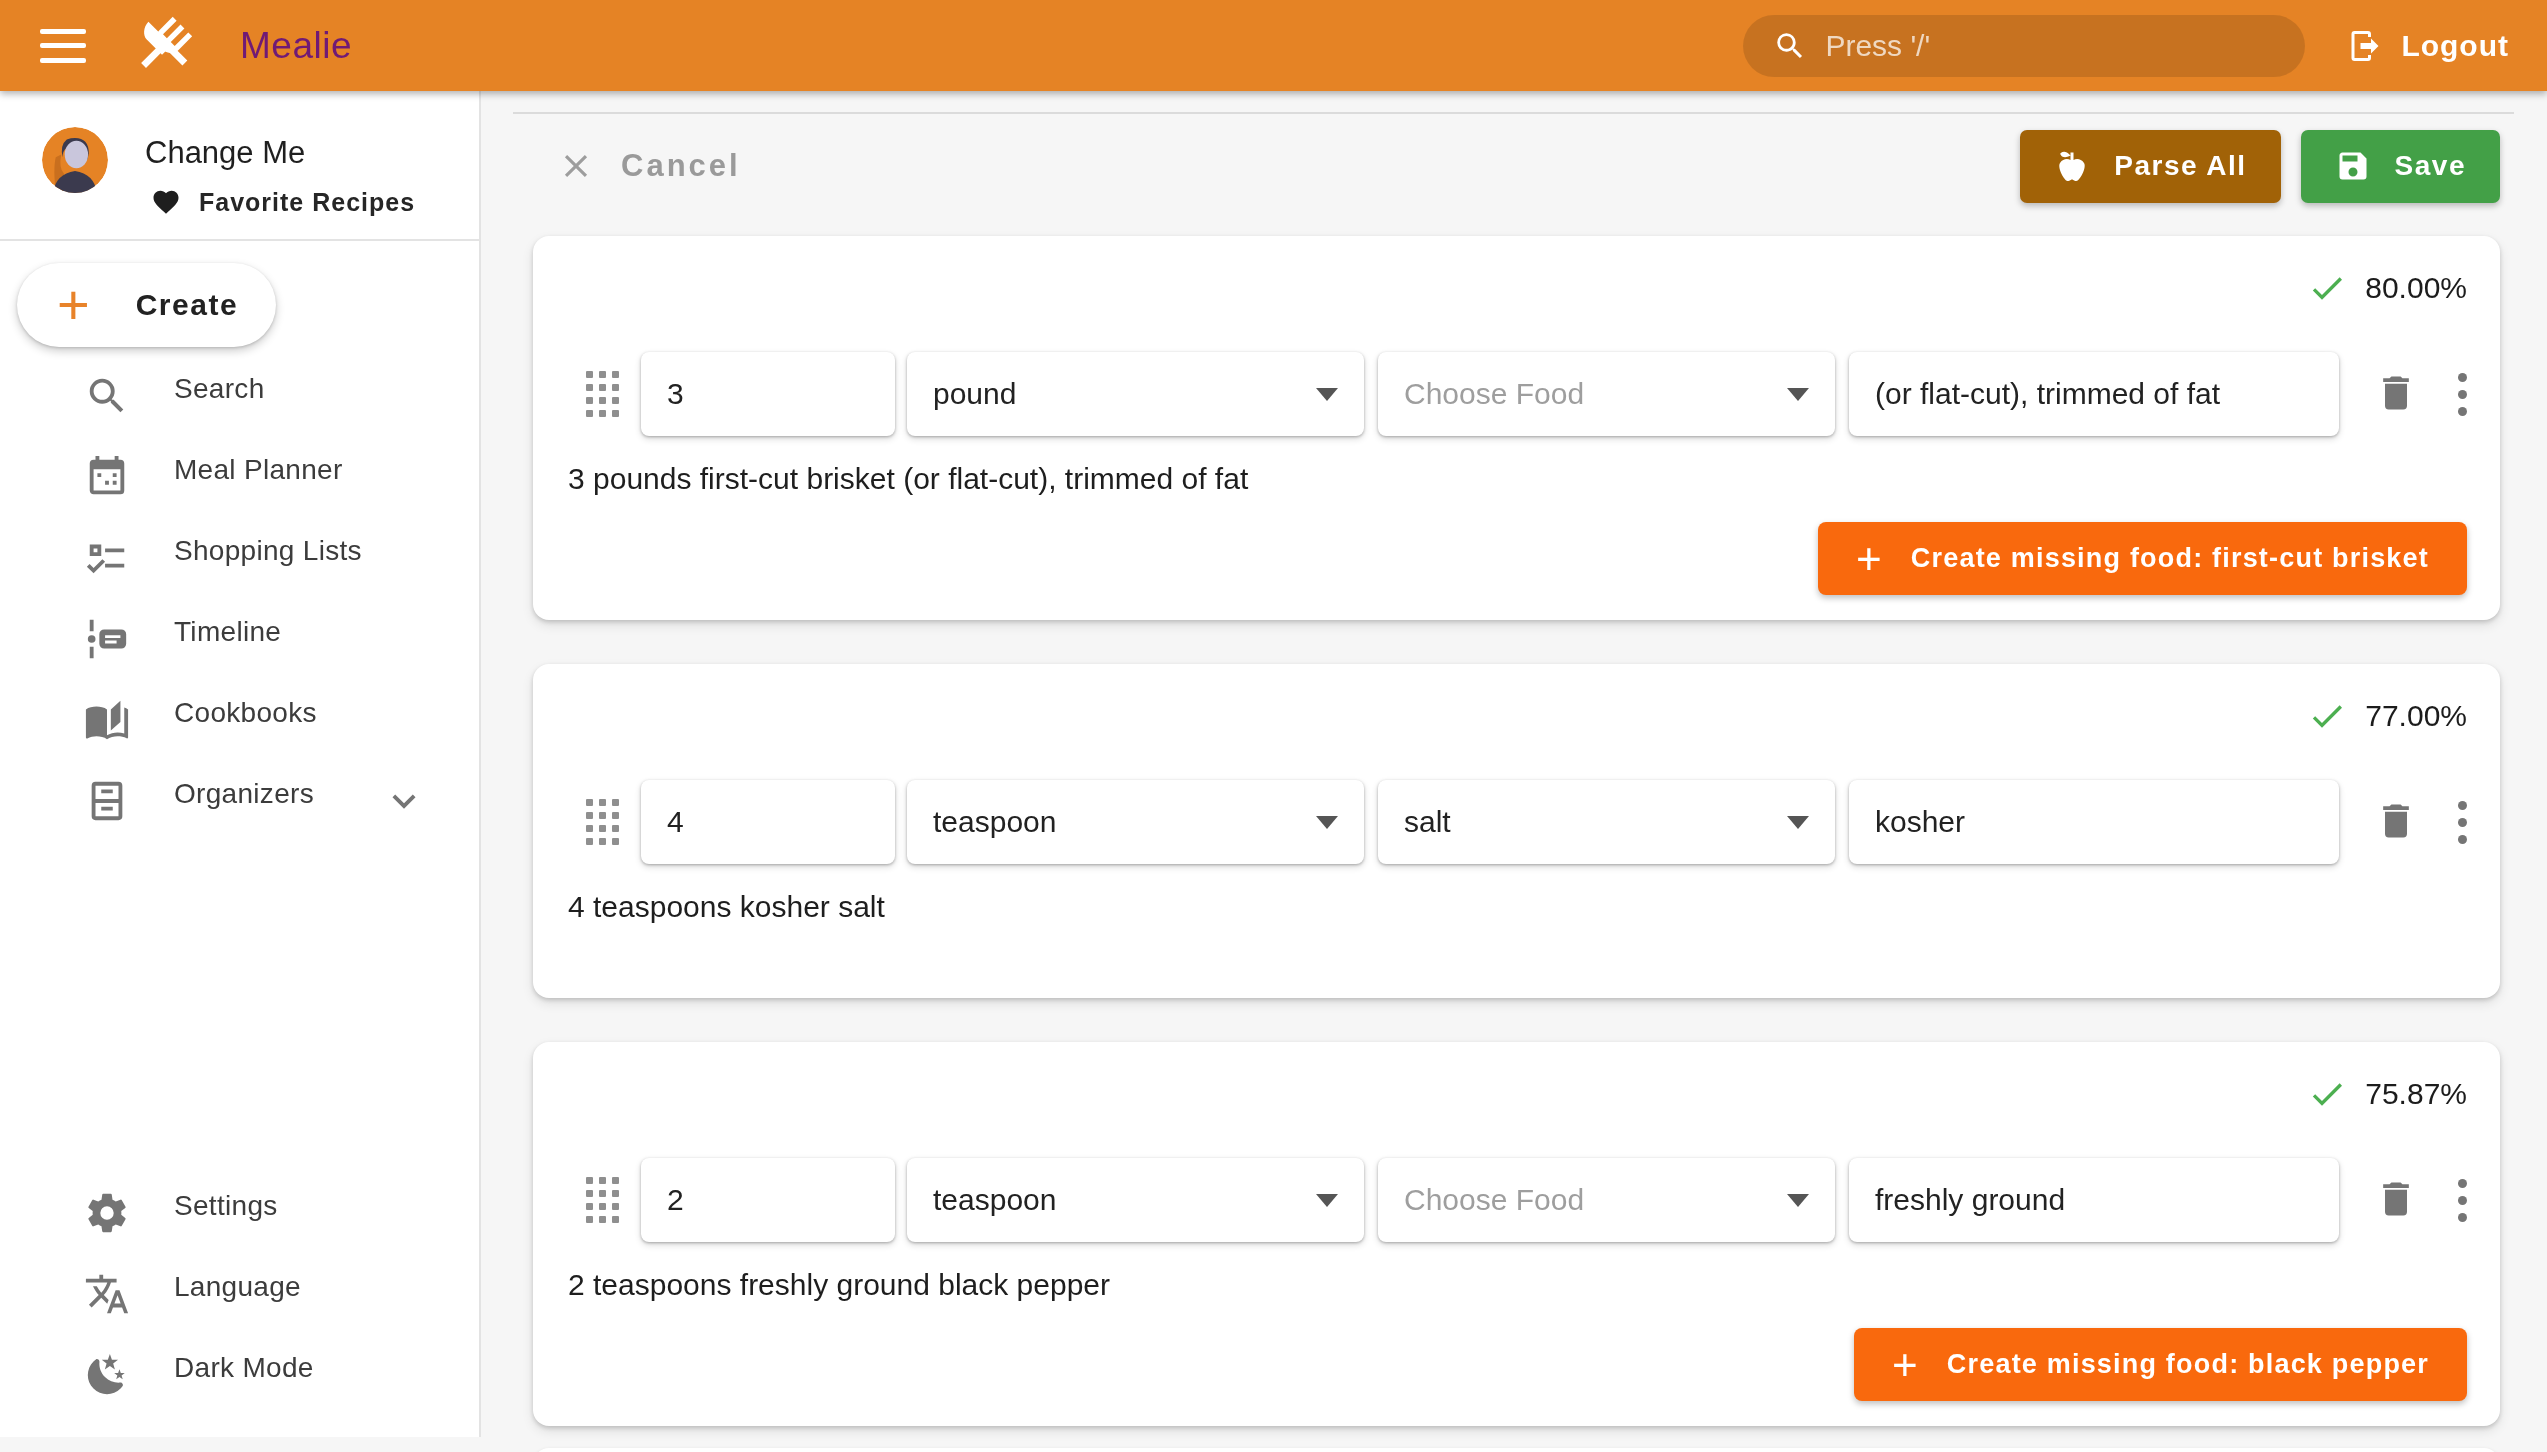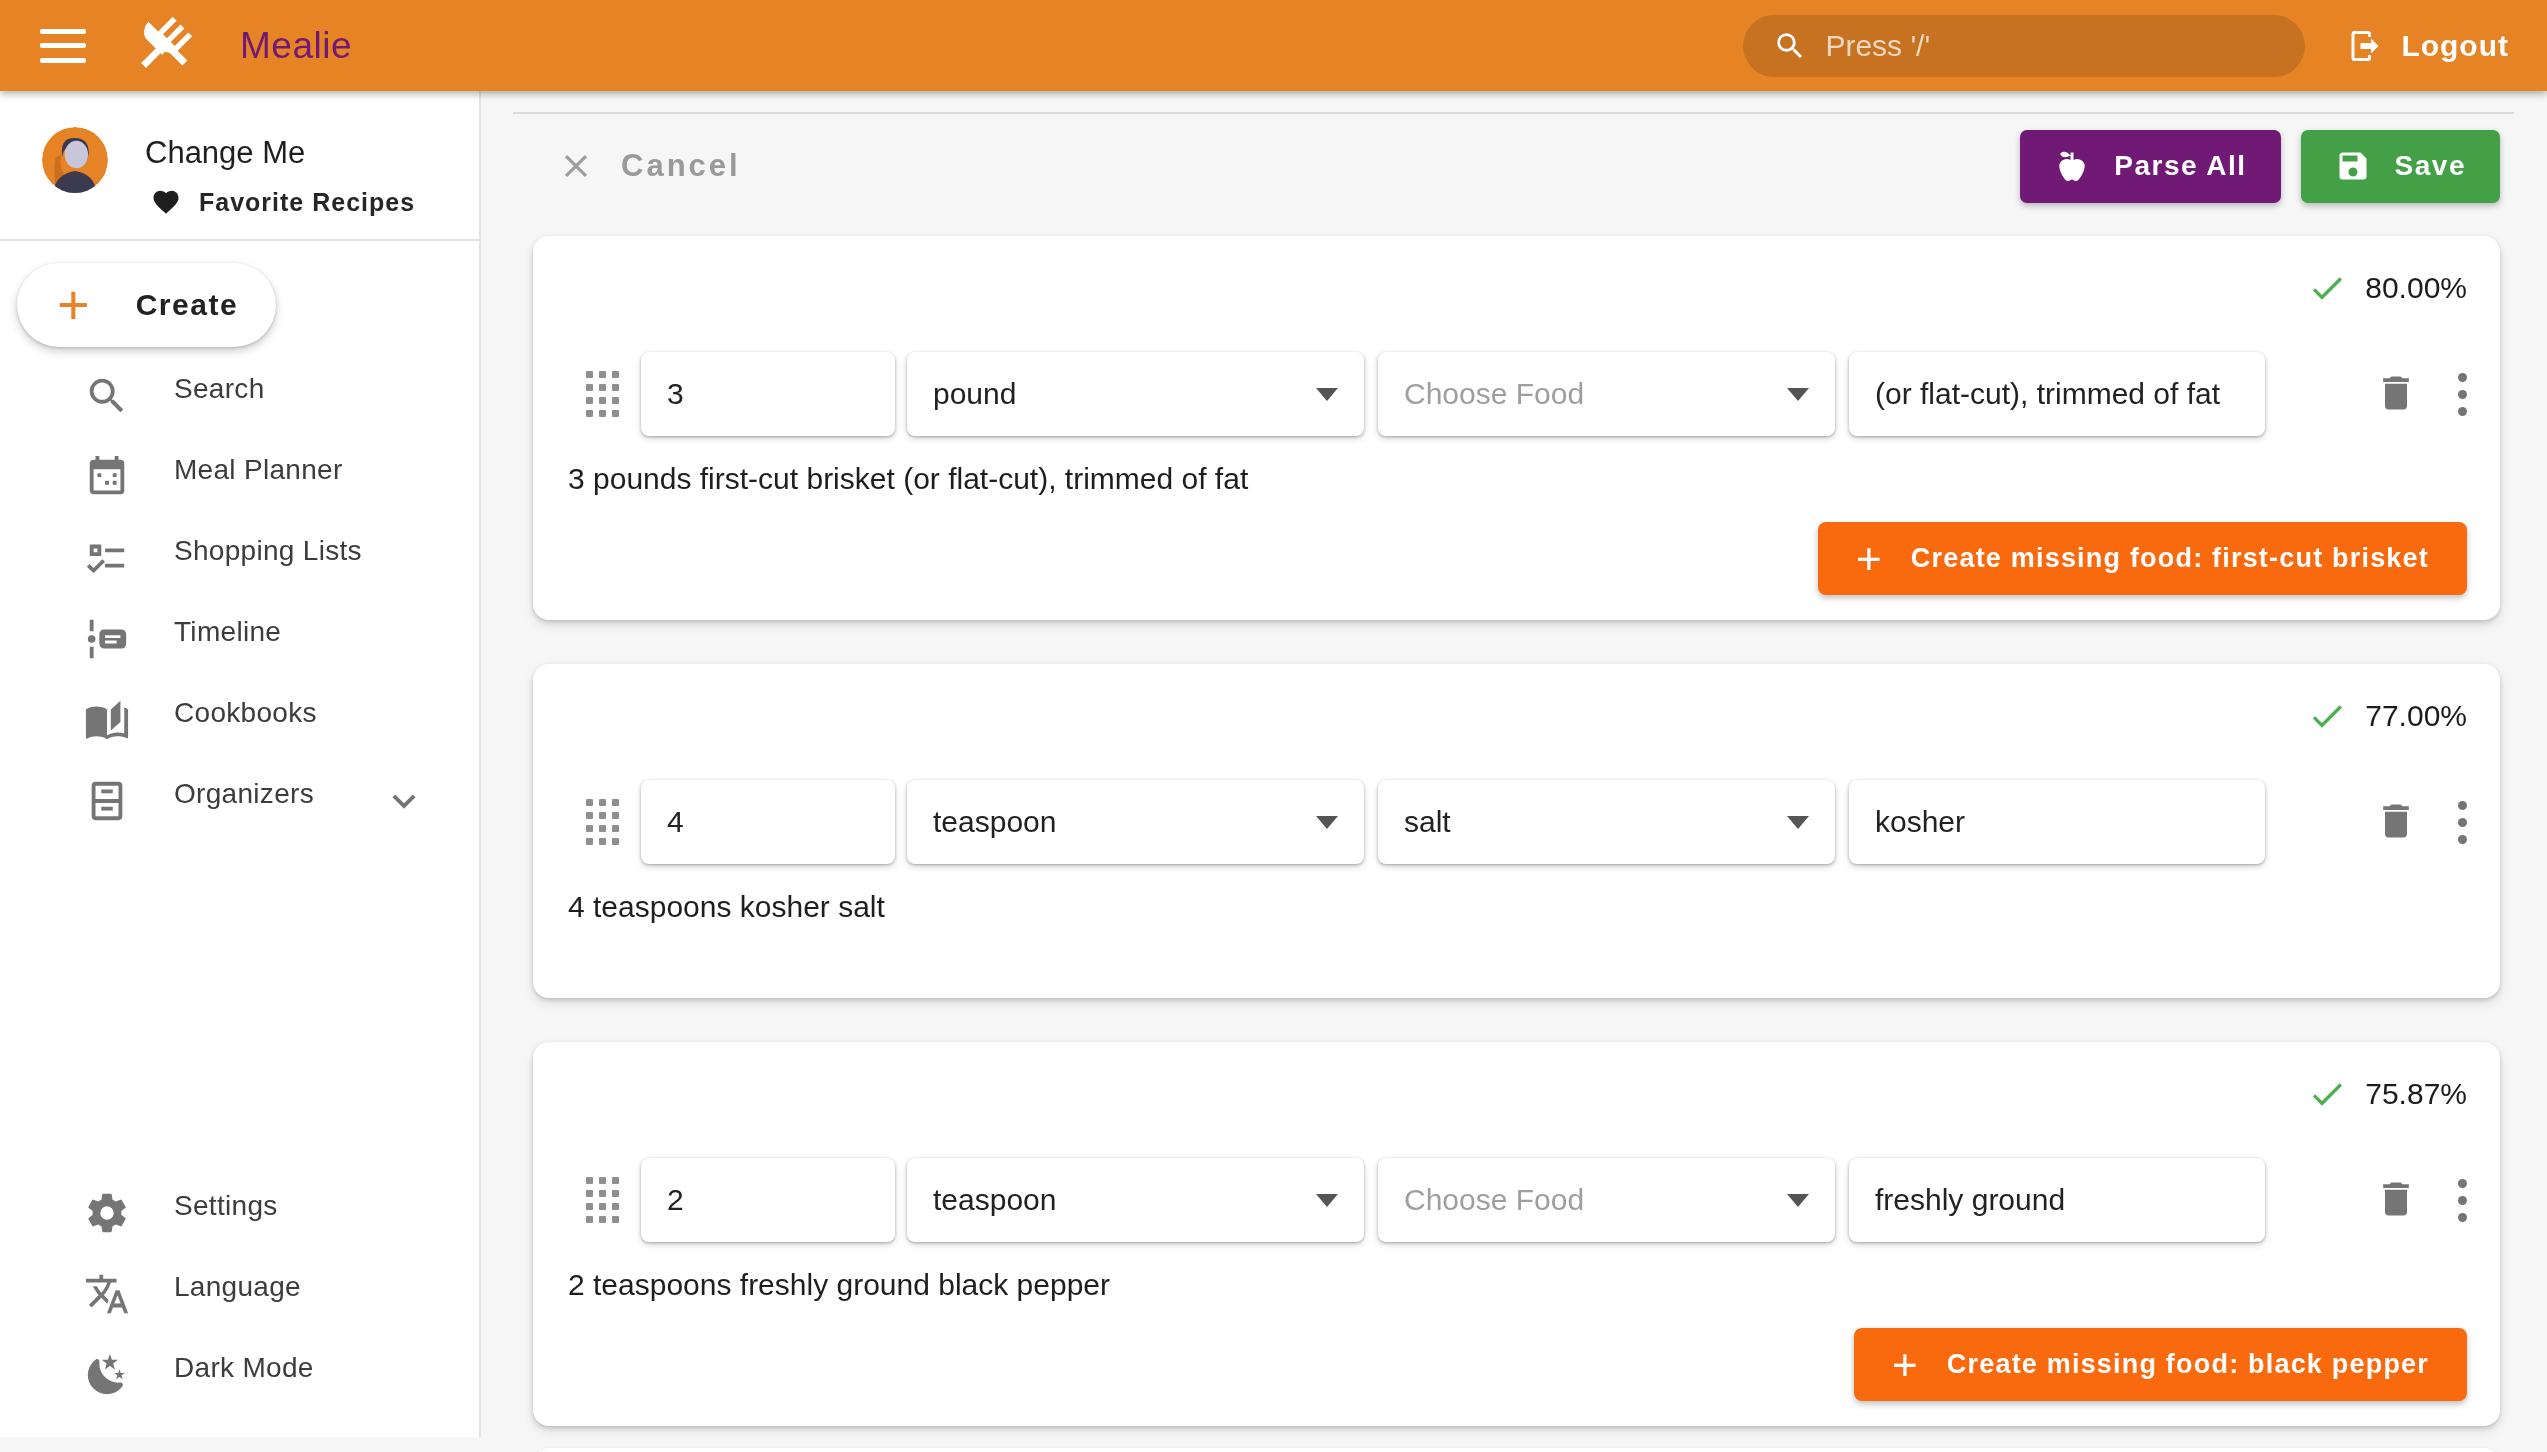--- a/index.html
+++ b/index.html
@@ -50,21 +50,21 @@
   .main { position:absolute; left:483px; top:91px; right:0; bottom:0; background:#F6F6F6;
           padding:0 47px 0 50px; overflow:hidden; }
   .top-divider { height:2px; background:#DBDBDB; margin:21px -14px 0 -20px; }
   .toolbar { display:flex; align-items:center; margin-top:15px; height:74px; }
   .cancel { display:flex; align-items:center; padding-left:24px; background:none; border:0; cursor:pointer; }
   .cancel svg { width:38px; height:38px; fill:#9d9d9d; }
   .cancel span { color:#9a9a9a; font-size:31px; letter-spacing:3px; margin-left:26px; font-weight:bold; }
   .btn { height:73px; border-radius:7px; display:flex; align-items:center; color:#fff; border:0; cursor:pointer;
          font-weight:bold; font-size:28px; letter-spacing:1.5px; box-shadow:0 3px 6px rgba(0,0,0,.25); padding:0 34px; }
   .btn svg { width:36px; height:36px; fill:#fff; margin-right:24px; }
-  .btn-parse { background:#701a75; margin-left:auto; }
+  .btn-parse { background:#a16207; margin-left:auto; }
   .btn-save { background:#43A047; margin-left:20px; }
 
   
   .card { background:#fff; border-radius:16px; padding:30px 33px 0 53px;
           box-shadow:0 2px 4px rgba(0,0,0,.16),0 5px 12px rgba(0,0,0,.10); }
   .card-1 { margin-top:33px; height:384px; }
   .card-2 { margin-top:44px; height:334px; }
   .card-3 { margin-top:44px; height:384px; }
   .card-sliver { margin-top:22px; height:42px; border-radius:16px 16px 0 0; background:#fff;
                  box-shadow:0 2px 4px rgba(0,0,0,.16); }
@@ -74,21 +74,21 @@
   .fields { display:flex; align-items:center; margin-top:42px; height:84px; }
   .drag { display:grid; grid-template-columns:repeat(3,7px); grid-auto-rows:7px; gap:6px; margin-right:22px; cursor:grab; }
   .drag i { background:#8f8f8f; border-radius:1px; }
   .field { background:#fff; border-radius:8px; height:84px; display:flex; align-items:center; padding:0 26px;
            font-size:30px; color:#222;
            box-shadow:0 1px 3px rgba(0,0,0,.28),0 3px 7px rgba(0,0,0,.14); }
   input.field { border:0; outline:0; }
   input.field::placeholder { color:#9e9e9e; }
   .f-qty  { width:254px; margin-right:12px; }
   .f-sel  { width:457px; margin-right:14px; justify-content:space-between; cursor:pointer; }
-  .f-note { width:416px; }
+  .f-note { width:490px; }
   .caret { width:0; height:0; border-left:11px solid transparent; border-right:11px solid transparent;
            border-top:13px solid #555; flex:none; margin-left:12px; }
   .ph { color:#9e9e9e; }
   .fval { white-space:nowrap; overflow:hidden; }
   .row-actions { margin-left:auto; display:flex; align-items:center; }
   .trash { background:none; border:0; cursor:pointer; }
   .trash svg { width:44px; height:44px; fill:#757575; }
   .kebab { display:flex; flex-direction:column; gap:8px; margin-left:40px; cursor:pointer; background:none; border:0; }
   .kebab i { width:9px; height:9px; border-radius:50%; background:#757575; }
   .summary { margin-top:26px; font-size:30px; color:#1e1e1e; margin-left:-18px; }

